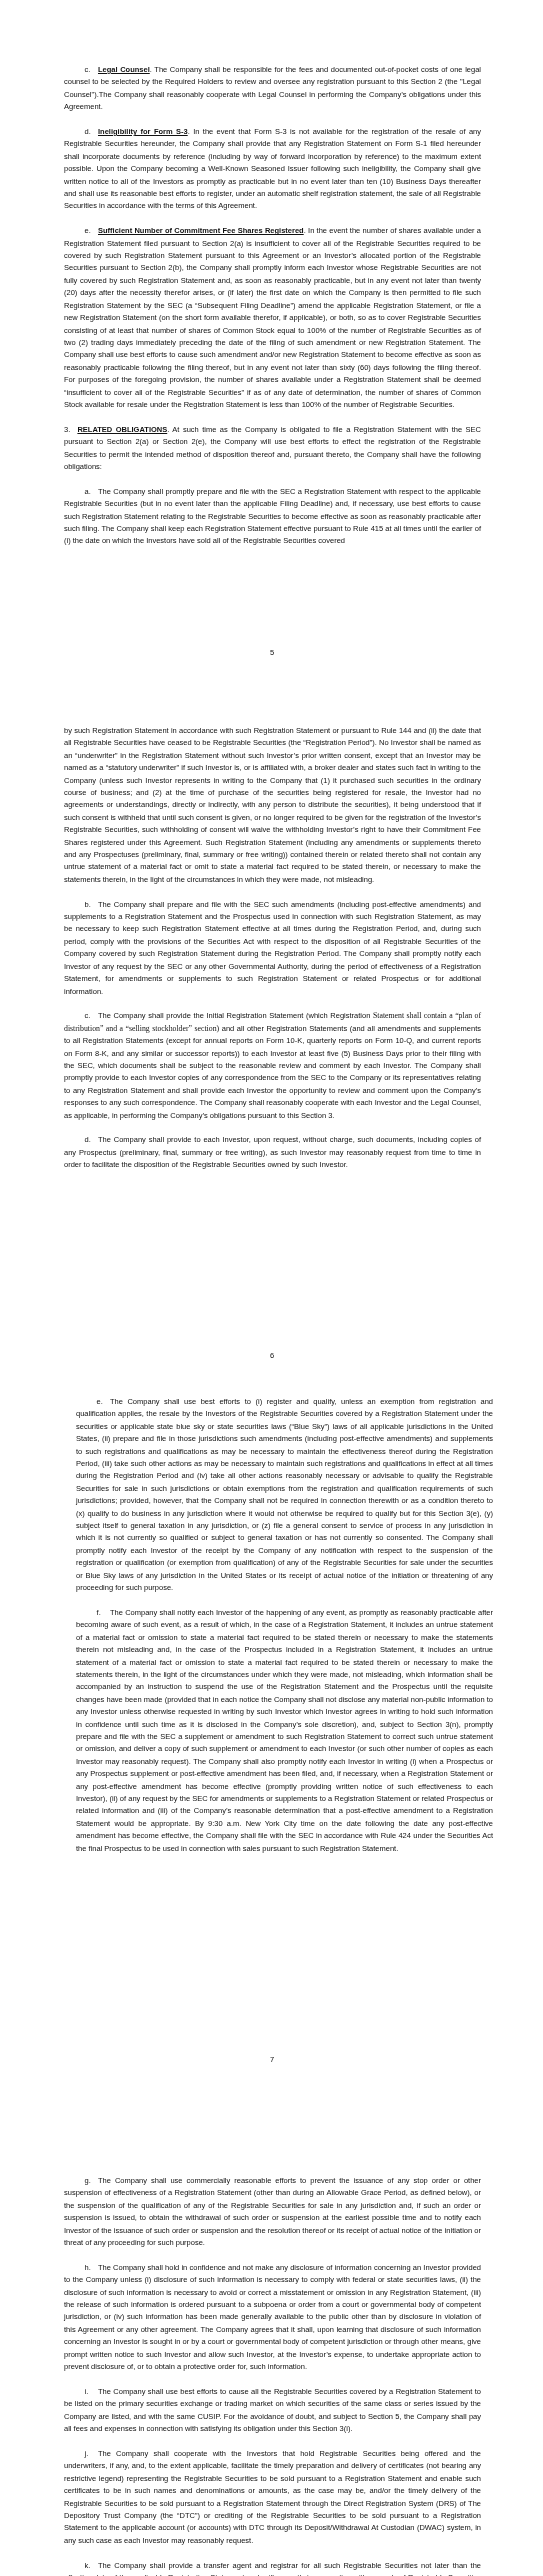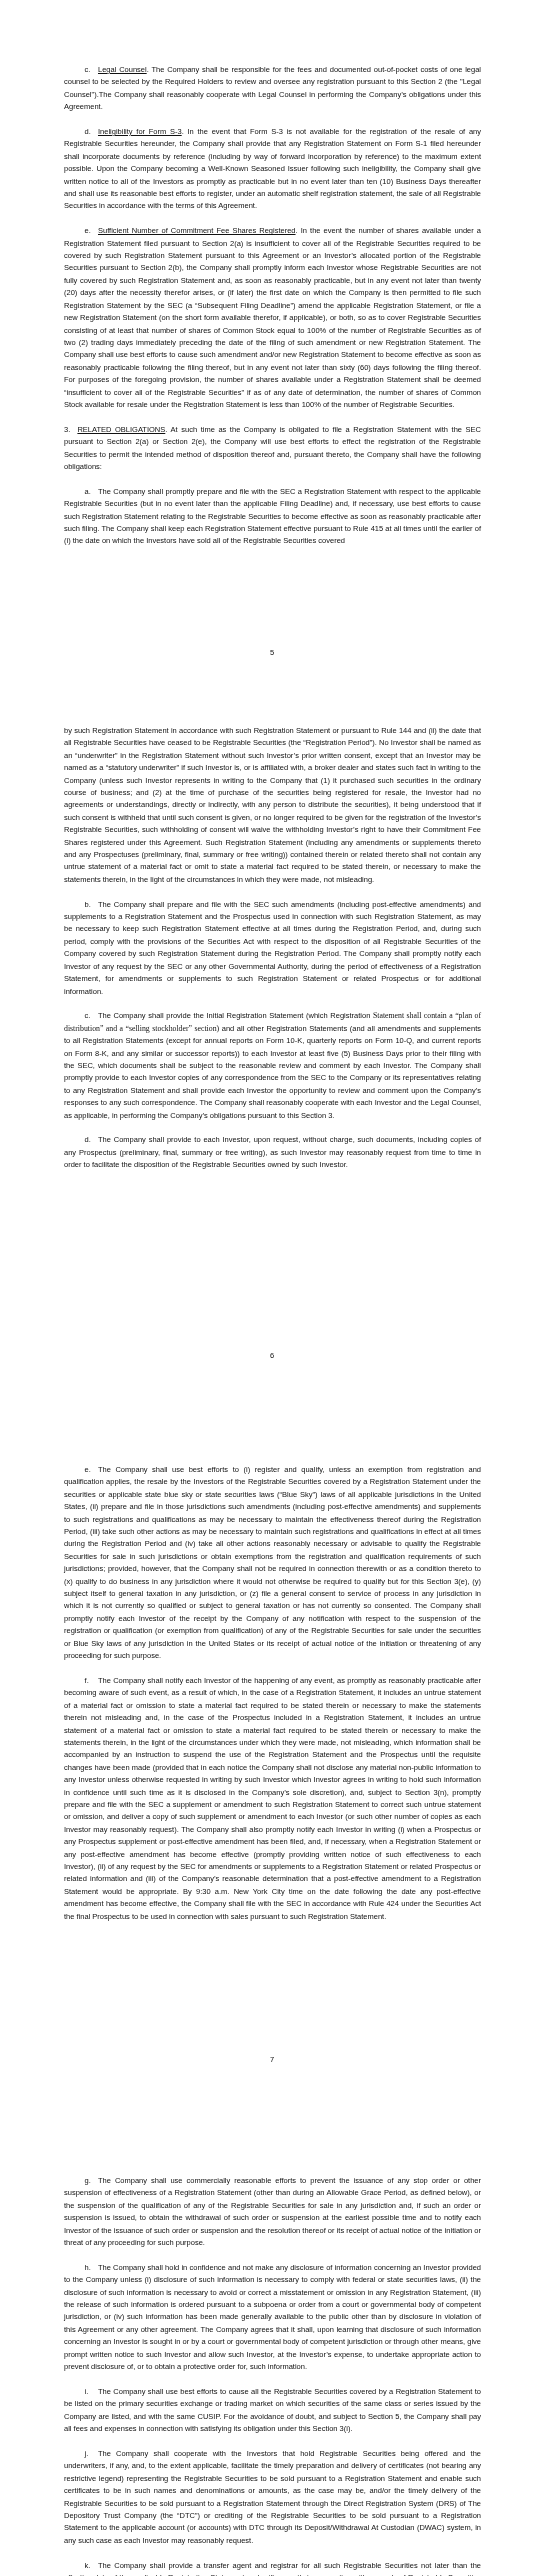--- a/index.html
+++ b/index.html
@@ -5,21 +5,21 @@
   html, body { margin: 0; padding: 0; background: #ffffff; }
   body { width: 544px; height: 2813px; position: relative; overflow: hidden; color: #111; }
   .doc { position: absolute; left: 0; top: 0; width: 544px; height: 2813px; }
   .block {
     position: absolute; left: 64px; width: 417px;
     font-family: "Liberation Sans", sans-serif; font-size: 7.5px; line-height: 12.4px;
     text-align: justify; margin: 0;
   }
   .para { margin: 0 0 12.4px 0; text-indent: 20.6px; }
   .para.sec { text-indent: 0; }
-  .u { text-decoration: underline; }
+  .u { text-decoration: underline; font-weight: bold; }
   .serif { font-family: "Liberation Serif", serif; font-size: 7.8px; }
   .lbl { display: inline-block; width: 13.4px; text-indent: 0; }
   .pnum {
     position: absolute; left: 0; width: 544px; text-align: center;
     font-family: "Liberation Sans", sans-serif; font-size: 7.5px; line-height: 12.4px;
   }
 </style>
 </head>
 <body>
 
@@ -35,21 +35,21 @@
   <div class="pnum" style="top:647px;">5</div>
 
   <div class="block" style="top:725px;">
     <p class="para" style="text-indent:0"><span>by such Registration Statement in accordance with such Registration Statement or pursuant to Rule 144 and (ii) the date that all Registrable Securities have ceased to be Registrable Securities (the “Registration Period”).  No Investor shall be named as an “underwriter” in the Registration Statement without such Investor’s prior written consent, except that an Investor may be named as a “statutory underwriter” if such Investor is, or is affiliated with, a broker dealer and states such fact in writing to the Company (unless such Investor represents in writing to the Company that (1) it purchased such securities in the ordinary course of business; and (2) at the time of purchase of the securities being registered for resale, the Investor had no agreements or understandings, directly or indirectly, with any person to distribute the securities), it being understood that if such consent is withheld that until such consent is given, or no longer required to be given for the registration of the Investor’s Registrable Securities, such withholding of consent will waive the withholding Investor’s right to have their Commitment Fee Shares registered under this Agreement.  Such Registration Statement (including any amendments or supplements thereto and any Prospectuses (preliminary, final, summary or free writing)) contained therein or related thereto shall not contain any untrue statement of a material fact or omit to state a material fact required to be stated therein, or necessary to make the statements therein, in the light of the circumstances in which they were made, not misleading.</span></p>
     <p class="para"><span class="lbl">b.</span><span>The Company shall prepare and file with the SEC such amendments (including post-effective amendments) and supplements to a Registration Statement and the Prospectus used in connection with such Registration Statement, as may be necessary to keep such Registration Statement effective at all times during the Registration Period, and, during such period, comply with the provisions of the Securities Act with respect to the disposition of all Registrable Securities of the Company covered by such Registration Statement during the Registration Period. The Company shall promptly notify each Investor of any request by the SEC or any other Governmental Authority, during the period of effectiveness of a Registration Statement, for amendments or supplements to such Registration Statement or related Prospectus or for additional information.</span></p>
     <p class="para"><span class="lbl">c.</span><span>The Company shall provide the Initial Registration Statement (which Registration </span><span class="serif">Statement shall contain a “plan of distribution” and a “selling stockholder” section)</span><span> and all other Registration Statements (and all amendments and supplements to all Registration Statements (except for annual reports on Form 10-K, quarterly reports on Form 10-Q, and current reports on Form 8-K, and any similar or successor reports)) to each Investor at least five (5) Business Days prior to their filing with the SEC, which documents shall be subject to the reasonable review and comment by each Investor. The Company shall promptly provide to each Investor copies of any correspondence from the SEC to the Company or its representatives relating to any Registration Statement and shall provide each Investor the opportunity to review and comment upon the Company’s responses to any such correspondence.  The Company shall reasonably cooperate with each Investor and the Legal Counsel, as applicable, in performing the Company’s obligations pursuant to this Section 3.</span></p>
     <p class="para"><span class="lbl">d.</span><span>The Company shall provide to each Investor, upon request, without charge, such documents, including copies of any Prospectus (preliminary, final, summary or free writing), as such Investor may reasonably request from time to time in order to facilitate the disposition of the Registrable Securities owned by such Investor.</span></p>
   </div>
   <div class="pnum" style="top:1350px;">6</div>
 
-  <div class="block" style="top:1464px;">
+  <div class="block" style="top:1396px;margin-left:12px;">
     <p class="para"><span class="lbl">e.</span><span>The Company shall use best efforts to (i) register and qualify, unless an exemption from registration and qualification applies, the resale by the Investors of the Registrable Securities covered by a Registration Statement under the securities or applicable state blue sky or state securities laws (“Blue Sky”) laws of all applicable jurisdictions in the United States, (ii) prepare and file in those jurisdictions such amendments (including post-effective amendments) and supplements to such registrations and qualifications as may be necessary to maintain the effectiveness thereof during the Registration Period, (iii) take such other actions as may be necessary to maintain such registrations and qualifications in effect at all times during the Registration Period and (iv) take all other actions reasonably necessary or advisable to qualify the Registrable Securities for sale in such jurisdictions or obtain exemptions from the registration and qualification requirements of such jurisdictions; provided, however, that the Company shall not be required in connection therewith or as a condition thereto to (x) qualify to do business in any jurisdiction where it would not otherwise be required to qualify but for this Section 3(e), (y) subject itself to general taxation in any jurisdiction, or (z) file a general consent to service of process in any jurisdiction in which it is not currently so qualified or subject to general taxation or has not currently so consented.  The Company shall promptly notify each Investor of the receipt by the Company of any notification with respect to the suspension of the registration or qualification (or exemption from qualification) of any of the Registrable Securities for sale under the securities or Blue Sky laws of any jurisdiction in the United States or its receipt of actual notice of the initiation or threatening of any proceeding for such purpose.</span></p>
     <p class="para"><span class="lbl">f.</span><span>The Company shall notify each Investor of the happening of any event, as promptly as reasonably practicable after becoming aware of such event, as a result of which, in the case of a Registration Statement, it includes an untrue statement of a material fact or omission to state a material fact required to be stated therein or necessary to make the statements therein not misleading and, in the case of the Prospectus included in a Registration Statement, it includes an untrue statement of a material fact or omission to state a material fact required to be stated therein or necessary to make the statements therein, in the light of the circumstances under which they were made, not misleading, which information shall be accompanied by an instruction to suspend the use of the Registration Statement and the Prospectus until the requisite changes have been made (provided that in each notice the Company shall not disclose any material non-public information to any Investor unless otherwise requested in writing by such Investor which Investor agrees in writing to hold such information in confidence until such time as it is disclosed in the Company’s sole discretion), and, subject to Section 3(n), promptly prepare and file with the SEC a supplement or amendment to such Registration Statement to correct such untrue statement or omission, and deliver a copy of such supplement or amendment to each Investor (or such other number of copies as each Investor may reasonably request).  The Company shall also promptly notify each Investor in writing (i) when a Prospectus or any Prospectus supplement or post-effective amendment has been filed, and, if necessary, when a Registration Statement or any post-effective amendment has become effective (promptly providing written notice of such effectiveness to each Investor), (ii) of any request by the SEC for amendments or supplements to a Registration Statement or related Prospectus or related information and (iii) of the Company’s reasonable determination that a post-effective amendment to a Registration Statement would be appropriate.  By 9:30 a.m. New York City time on the date following the date any post-effective amendment has become effective, the Company shall file with the SEC in accordance with Rule 424 under the Securities Act the final Prospectus to be used in connection with sales pursuant to such Registration Statement.</span></p>
   </div>
   <div class="pnum" style="top:2054px;">7</div>
 
   <div class="block" style="top:2175px;">
     <p class="para"><span class="lbl">g.</span><span>The Company shall use commercially reasonable efforts to prevent the issuance of any stop order or other suspension of effectiveness of a Registration Statement (other than during an Allowable Grace Period, as defined below), or the suspension of the qualification of any of the Registrable Securities for sale in any jurisdiction and, if such an order or suspension is issued, to obtain the withdrawal of such order or suspension at the earliest possible time and to notify each Investor of the issuance of such order or suspension and the resolution thereof or its receipt of actual notice of the initiation or threat of any proceeding for such purpose.</span></p>
     <p class="para"><span class="lbl">h.</span><span>The Company shall hold in confidence and not make any disclosure of information concerning an Investor provided to the Company unless (i) disclosure of such information is necessary to comply with federal or state securities laws, (ii) the disclosure of such information is necessary to avoid or correct a misstatement or omission in any Registration Statement, (iii) the release of such information is ordered pursuant to a subpoena or order from a court or governmental body of competent jurisdiction, or (iv) such information has been made generally available to the public other than by disclosure in violation of this Agreement or any other agreement.  The Company agrees that it shall, upon learning that disclosure of such information concerning an Investor is sought in or by a court or governmental body of competent jurisdiction or through other means, give prompt written notice to such Investor and allow such Investor, at the Investor’s expense, to undertake appropriate action to prevent disclosure of, or to obtain a protective order for, such information.</span></p>
     <p class="para"><span class="lbl">i.</span><span>The Company shall use best efforts to cause all the Registrable Securities covered by a Registration Statement to be listed on the primary securities exchange or trading market on which securities of the same class or series issued by the Company are listed, and with the same CUSIP.  For the avoidance of doubt, and subject to Section 5, the Company shall pay all fees and expenses in connection with satisfying its obligation under this Section 3(i).</span></p>
     <p class="para"><span class="lbl">j.</span><span>The Company shall cooperate with the Investors that hold Registrable Securities being offered and the underwriters, if any, and, to the extent applicable, facilitate the timely preparation and delivery of certificates (not bearing any restrictive legend) representing the Registrable Securities to be sold pursuant to a Registration Statement and enable such certificates to be in such names and denominations or amounts, as the case may be, and/or the timely delivery of the Registrable Securities to be sold pursuant to a Registration Statement through the Direct Registration System (DRS) of The Depository Trust Company (the “DTC”) or crediting of the Registrable Securities to be sold pursuant to a Registration Statement to the applicable account (or accounts) with DTC through its Deposit/Withdrawal At Custodian (DWAC) system, in any such case as each Investor may reasonably request.</span></p>

